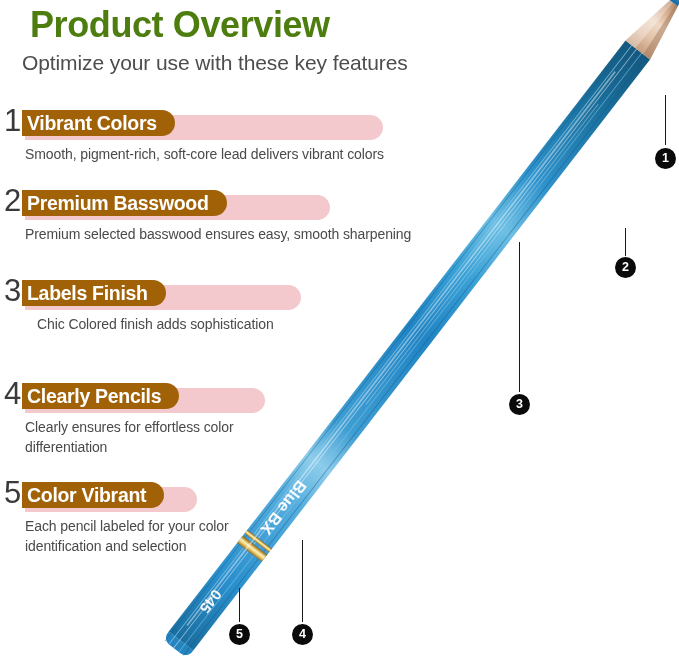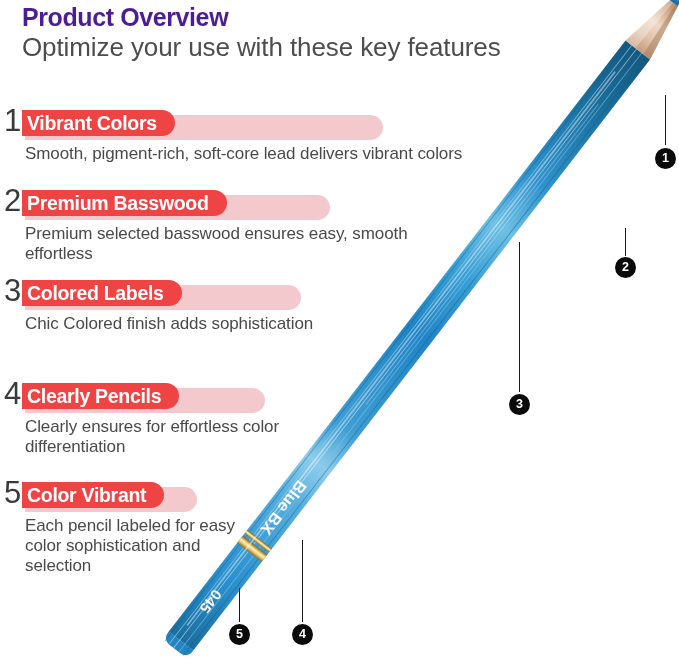--- a/index.html
+++ b/index.html
@@ -7,51 +7,51 @@
     width:679px;height:660px;position:relative;overflow:hidden;
     background:#ffffff;
     font-family:"Liberation Sans","DejaVu Sans",sans-serif;
     -webkit-font-smoothing:antialiased;
   }
   #stage{position:absolute;inset:0;width:679px;height:660px;}
 
   
   .header{position:absolute;left:22px;top:0px;}
   .title{
-    font-size:25px;font-weight:bold;color:#4c1d95;letter-spacing:-0.4px;
-    line-height:34px;margin:0;white-space:nowrap;
+    font-size:36px;font-weight:bold;color:#4d7c0f;letter-spacing:-0.4px;
+    line-height:34px;margin:8px;white-space:nowrap;
   }
   .subtitle{
-    font-size:26px;color:#4d4d4d;line-height:26px;margin:0;
+    font-size:21px;color:#4d4d4d;line-height:26px;margin:0;
     white-space:nowrap;letter-spacing:-0.1px;
   }
 
   
   .feature{position:absolute;left:0;width:470px;}
   .fnum{
     position:absolute;left:2px;top:-6px;width:20px;text-align:center;
     font-size:31px;color:#3a3a3a;font-weight:400;line-height:34px;
     letter-spacing:-1px;
   }
   .pillwrap{position:absolute;left:22px;top:0;}
   .pillshadow{
     position:absolute;left:3px;top:5px;height:25px;
     background:#f3c9ce;border-radius:0 13px 13px 0;
   }
   .pill{
-    position:relative;height:26px;background:#ef4444;
+    position:relative;height:26px;background:#a16207;
     border-radius:0 14px 14px 0;display:inline-flex;align-items:flex-end;
     padding:0 18px 0 5px;box-sizing:border-box;
   }
   .pill-label{
     color:#ffffff;font-size:19.5px;font-weight:bold;line-height:26px;
     white-space:nowrap;letter-spacing:-0.3px;
   }
   .fdesc{
-    position:absolute;left:25px;font-size:17px;color:#4a4a4a;
+    position:absolute;left:25px;font-size:14px;color:#4a4a4a;
     line-height:20px;width:440px;letter-spacing:-0.1px;
   }
 
   
   .pencil-layer{position:absolute;inset:0;}
 
   
   .marker{
     position:absolute;width:21px;height:21px;border-radius:50%;
     background:#0a0a0a;color:#ffffff;font-size:12.5px;font-weight:bold;
@@ -151,32 +151,32 @@
   </div>
 
   <div class="feature" style="top:190px;">
     <div class="fnum">2</div>
     <div class="pillwrap">
       <div class="pillshadow" style="width:305px;"></div>
       <div class="pill">
         <span class="pill-label">Premium Basswood</span>
       </div>
     </div>
-    <div class="fdesc" style="top:34px;">Premium selected basswood ensures easy, smooth effortless</div>
+    <div class="fdesc" style="top:34px;">Premium selected basswood ensures easy, smooth sharpening</div>
   </div>
 
   <div class="feature" style="top:280px;">
     <div class="fnum">3</div>
     <div class="pillwrap">
       <div class="pillshadow" style="width:276px;"></div>
       <div class="pill">
-        <span class="pill-label">Colored Labels</span>
-      </div>
-    </div>
-    <div class="fdesc" style="top:34px;">Chic Colored finish adds sophistication</div>
+        <span class="pill-label">Labels Finish</span>
+      </div>
+    </div>
+    <div class="fdesc" style="top:34px;margin-left:12px;">Chic Colored finish adds sophistication</div>
   </div>
 
   <div class="feature" style="top:383px;">
     <div class="fnum">4</div>
     <div class="pillwrap">
       <div class="pillshadow" style="width:240px;"></div>
       <div class="pill">
         <span class="pill-label">Clearly Pencils</span>
       </div>
     </div>
@@ -184,21 +184,21 @@
   </div>
 
   <div class="feature" style="top:482px;">
     <div class="fnum">5</div>
     <div class="pillwrap">
       <div class="pillshadow" style="width:172px;"></div>
       <div class="pill">
         <span class="pill-label">Color Vibrant</span>
       </div>
     </div>
-    <div class="fdesc" style="top:34px;width:232px;">Each pencil labeled for easy color sophistication and selection</div>
+    <div class="fdesc" style="top:34px;width:232px;">Each pencil labeled for your color identification and selection</div>
   </div>
 
   <div class="leader" style="left:665px;top:95px;height:50px;"></div>
   <div class="marker" style="left:655px;top:148px;">1</div>
 
   <div class="leader" style="left:625px;top:228px;height:28px;"></div>
   <div class="marker" style="left:615px;top:257px;">2</div>
 
   <div class="leader" style="left:519px;top:242px;height:150px;"></div>
   <div class="marker" style="left:509px;top:394px;">3</div>

